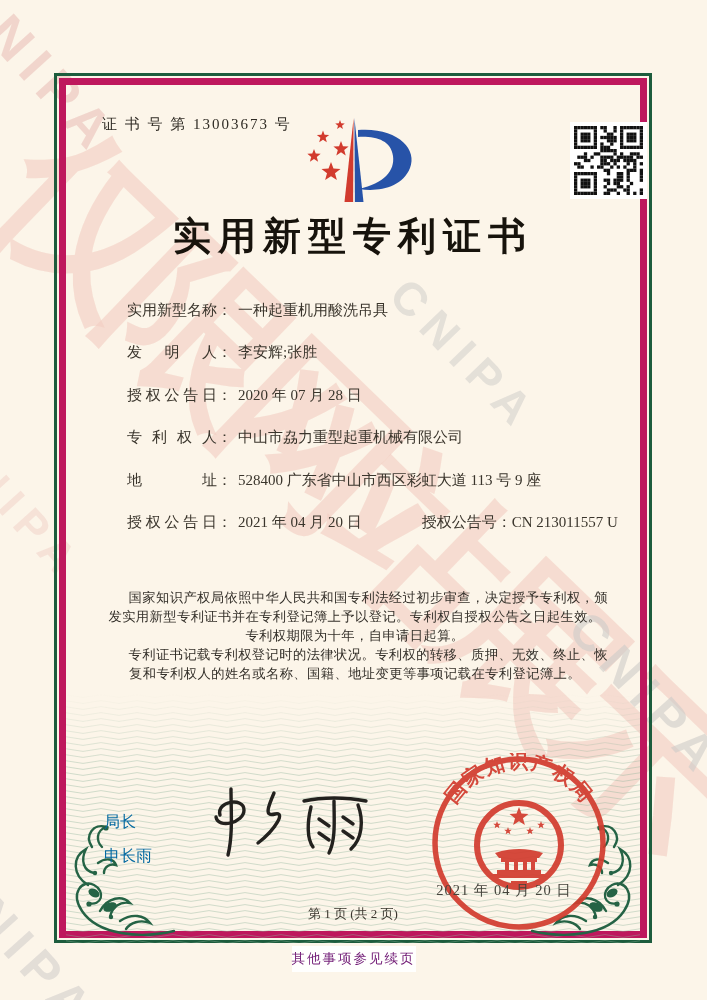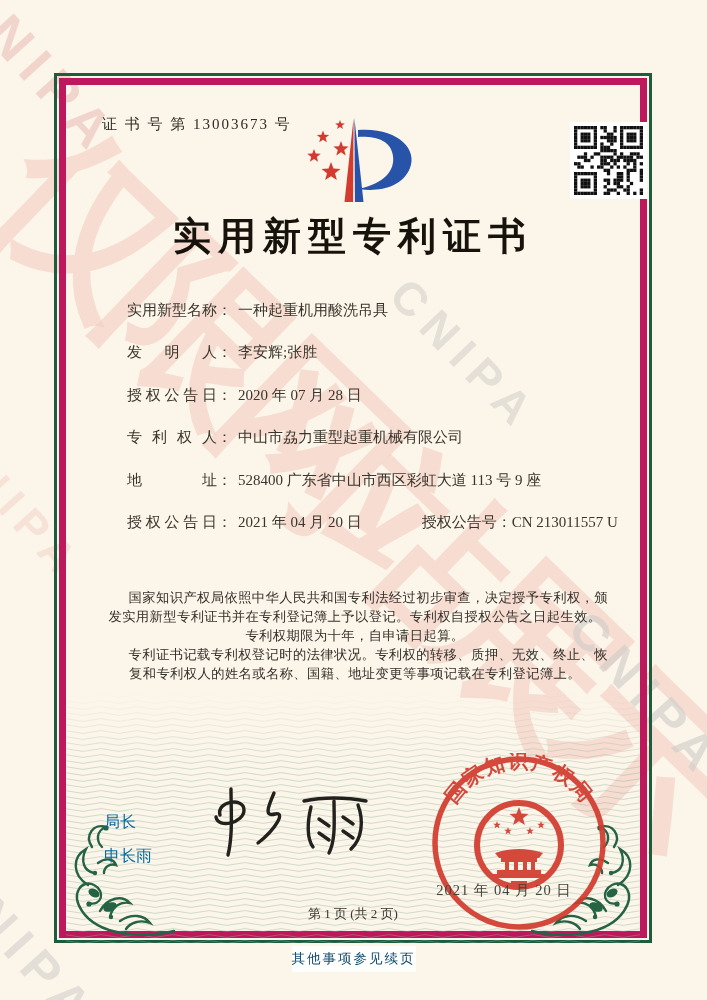--- a/index.html
+++ b/index.html
@@ -44,21 +44,21 @@
   .orn-r{right:-8px;bottom:-8px;transform:scaleX(-1);}
 
   .signer{position:absolute;left:38px;top:720px;font-size:16px;color:#0369a1;line-height:34px;z-index:5;}
   .signature{position:absolute;left:132px;top:692px;z-index:5;}
   .seal{position:absolute;left:363px;top:668px;z-index:5;}
   .seal-date{position:absolute;left:338px;top:796px;width:200px;text-align:center;
              font-size:14.5px;letter-spacing:1px;color:#45443c;z-index:6;}
   .page-info{position:absolute;left:0;top:820px;width:100%;text-align:center;font-size:13px;color:#3a362e;z-index:5;}
 
   .cont-note{position:absolute;z-index:3;left:50%;top:946px;transform:translateX(-50%);
-             font-size:13.5px;color:#0c4a6e;background:rgba(255,255,255,0.92);padding:4px 0;letter-spacing:2px;}
+             font-size:13.5px;color:#701a75;background:rgba(255,255,255,0.92);padding:4px 0;letter-spacing:2px;}
 </style>
 </head>
 <body>
 
 <div class="wm wm-big">仅限网站展示</div>
 <div class="wm wm-cnipa wm-c1">CNIPA</div>
 <div class="wm wm-cnipa wm-c2">CNIPA</div>
 <div class="wm wm-cnipa wm-c3">CNIPA</div>
 <div class="wm wm-cnipa wm-c4">CNIPA</div>
 <div class="wm wm-cnipa wm-c5">CNIPA</div>

